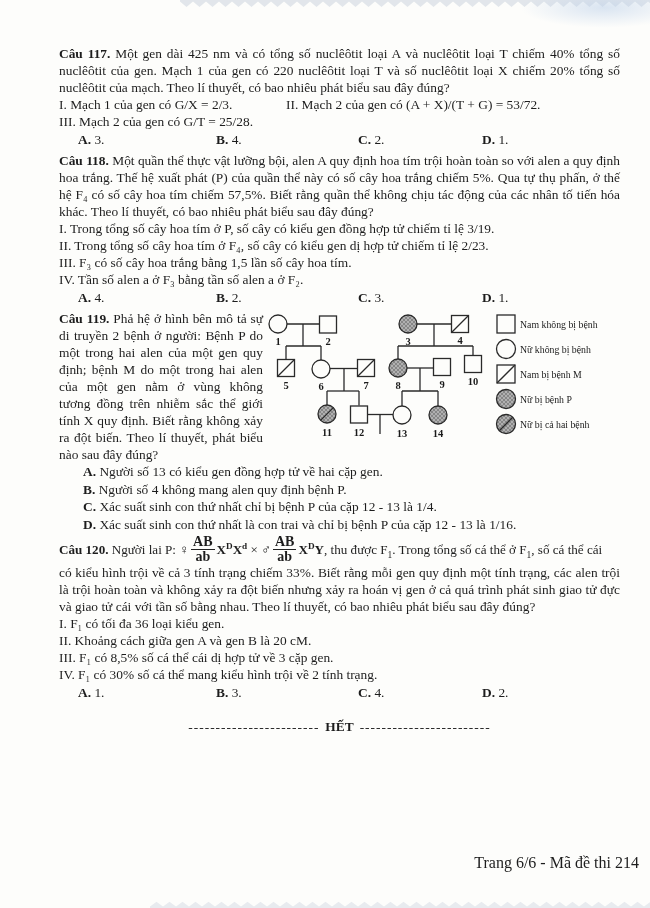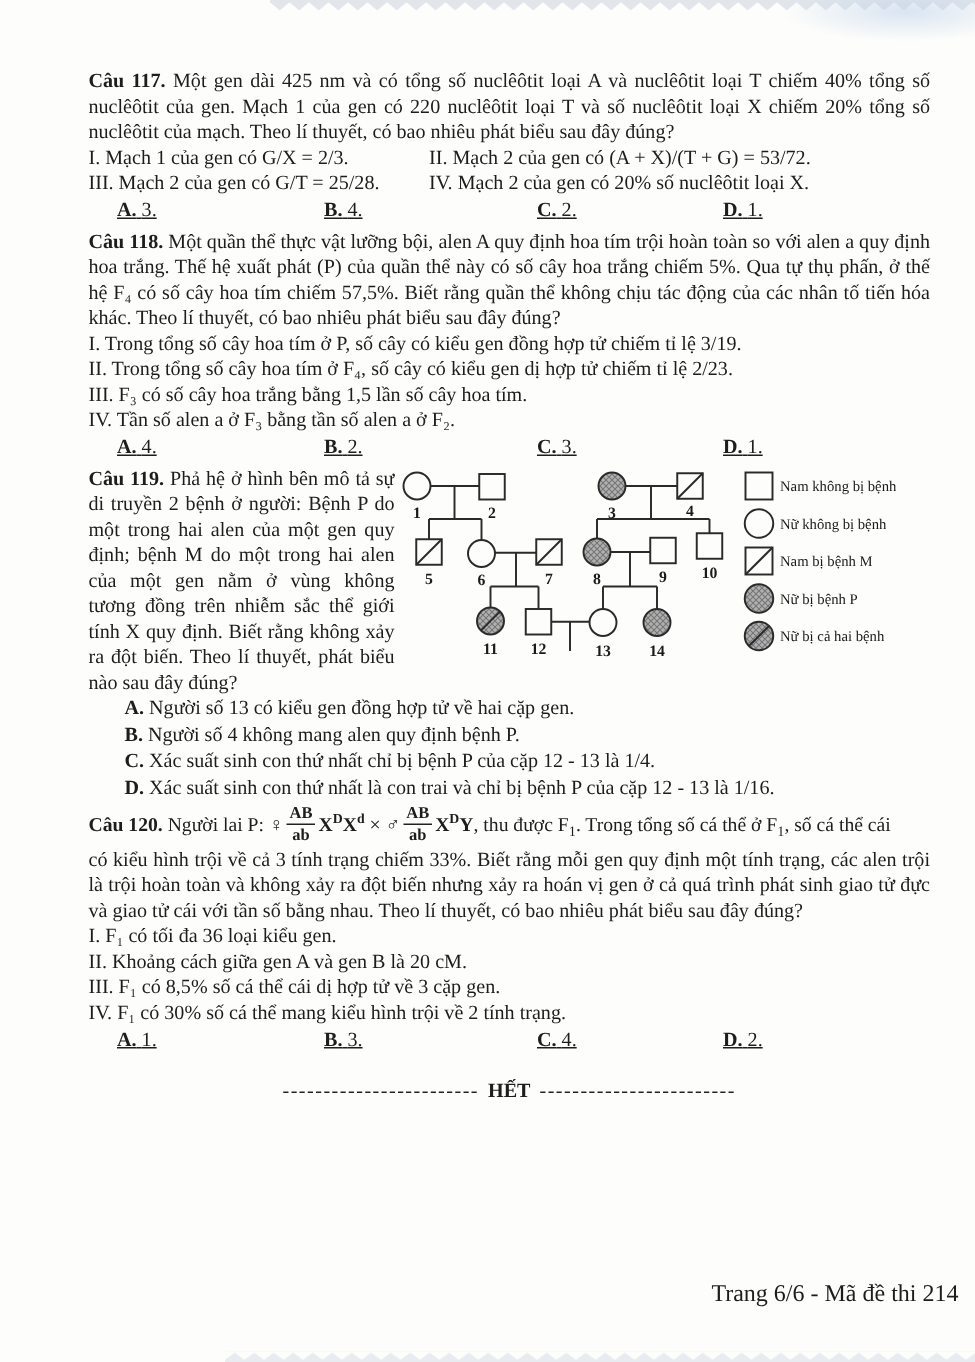--- a/index.html
+++ b/index.html
@@ -8,32 +8,32 @@
     background:#fdfdfb;color:#1d1d1d;
     font-family:"Liberation Serif","DejaVu Serif",serif;
     font-size:13.4px;
   }
   .content{position:absolute;left:59px;top:45px;width:561px;}
   p.qt{margin:0;text-align:justify;line-height:17px;font-family:Liberation Serif, serif;}
   .qlabel{font-weight:bold;}
   .q{margin-bottom:3px;}
   .stmt{line-height:17px;}
   .two-col{display:grid;grid-template-columns:227px 1fr;line-height:17px;}
-  .ans-row{display:grid;grid-template-columns:138px 142px 124px 1fr;padding-left:19px;line-height:18px;margin-top:1px;text-decoration:underline;}
+  .ans-row{display:grid;grid-template-columns:138px 142px 124px 1fr;padding-left:19px;line-height:18px;margin-top:1px;}
   .ans-row b, .opt b{font-weight:bold;}
   .opt{padding-left:24px;line-height:17.5px;}
   .q119{margin-right:-22px;}
   .q119-fig{float:right;width:374px;height:138px;margin-left:5px;margin-top:2px;}
   .q119-fig svg{display:block;width:374px;height:138px;overflow:visible;}
   .ped-line{stroke:#2a2a2a;stroke-width:1.3;fill:none;}
   .ped-sym{stroke:#2a2a2a;stroke-width:1.3;}
   .pnum{font-family:"Liberation Serif","DejaVu Serif",serif;font-size:10.5px;font-weight:bold;fill:#1a1a1a;text-anchor:middle;}
   .lg{font-family:"Liberation Serif","DejaVu Serif",serif;font-size:9.8px;fill:#1a1a1a;}
   .formula{display:flex;align-items:center;white-space:nowrap;line-height:17px;margin:2px 0 1px;font-size:13.1px;}
-  .frac{display:inline-flex;flex-direction:column;align-items:center;font-size:11px;line-height:12px;margin:0 2px;font-weight:bold;}
+  .frac{display:inline-flex;flex-direction:column;align-items:center;font-size:14px;line-height:12px;margin:0 2px;font-weight:bold;}
   .frac .ft{border-bottom:1.2px solid #222;padding:0 2px 1px;}
   .frac .fb{padding-top:1px;}
   sup.s{font-size:9.2px;vertical-align:super;line-height:0;font-weight:bold;}
   sub.s{font-size:9.5px;vertical-align:sub;line-height:0;}
   .het{text-align:center;margin-top:16px;line-height:17px;}
   .het .dash{letter-spacing:1px;color:#222;}
   .het b{padding:0 6px;}
   .footer{position:absolute;top:854px;right:11px;font-size:16px;margin-left:36px;}
   .edge-top{position:absolute;top:0;right:0;}
   .edge-bottom{position:absolute;bottom:0;right:0;}
@@ -64,21 +64,20 @@
 <div class="content">
 
   <div class="q">
     <p class="qt"><b class="qlabel">Câu 117.</b> <span>Một gen dài 425 nm và có tổng số nuclêôtit loại A và nuclêôtit loại T chiếm 40% tổng số nuclêôtit của gen. Mạch 1 của gen có 220 nuclêôtit loại T và số nuclêôtit loại X chiếm 20% tổng số nuclêôtit của mạch. Theo lí thuyết, có bao nhiêu phát biểu sau đây đúng?</span></p>
     <div class="two-col">
       <span>I. Mạch 1 của gen có G/X = 2/3.</span>
       <span>II. Mạch 2 của gen có (A + X)/(T + G) = 53/72.</span>
     </div>
     <div class="two-col">
       <span>III. Mạch 2 của gen có G/T = 25/28.</span>
-      <span>IV. Mạch 2 của gen có 20% số nuclêôtit loại X.</span>
     </div>
     <div class="ans-row">
       <span><b>A.</b> <span>3.</span></span>
       <span><b>B.</b> <span>4.</span></span>
       <span><b>C.</b> <span>2.</span></span>
       <span><b>D.</b> <span>1.</span></span>
     </div>
   </div>
 
   <div class="q">

